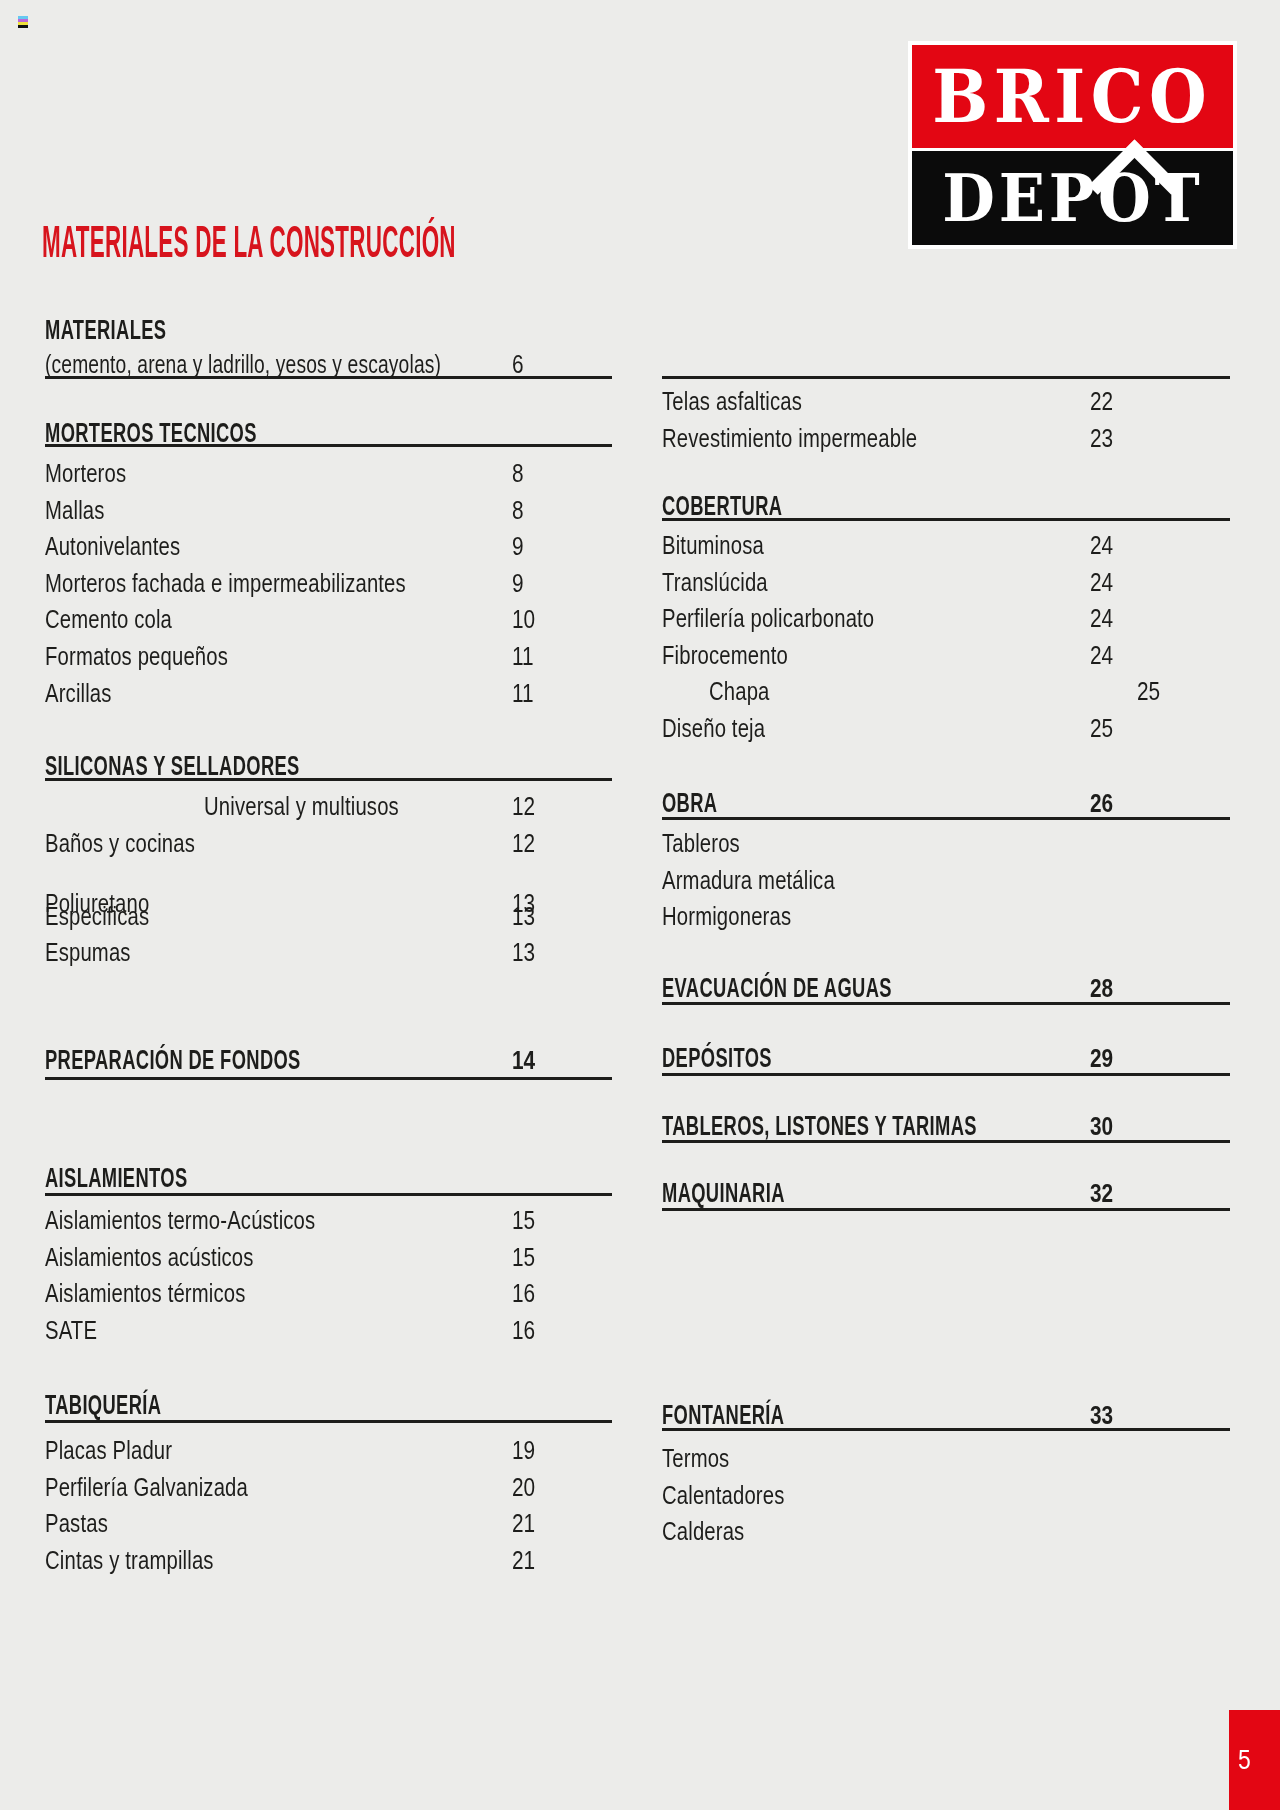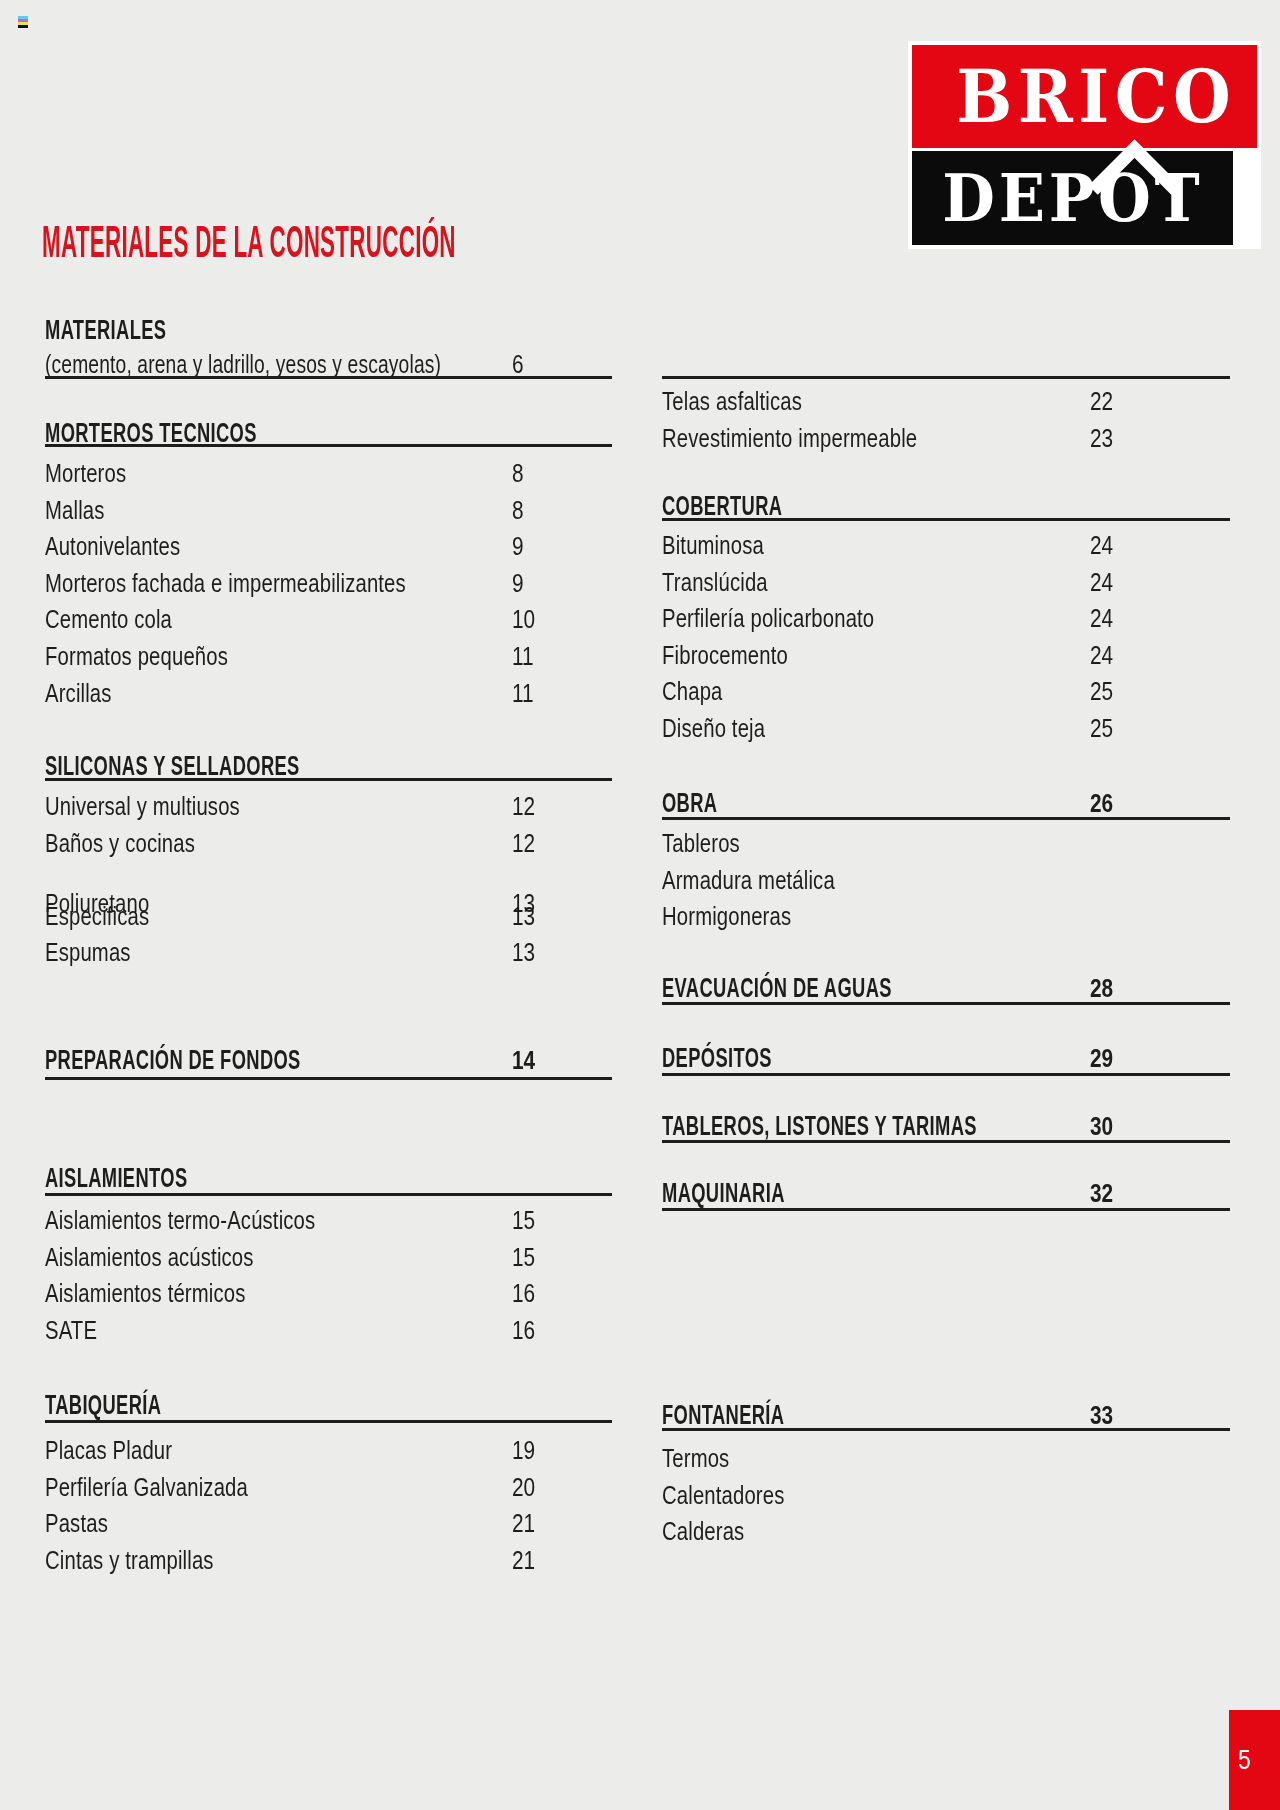--- a/index.html
+++ b/index.html
@@ -9,21 +9,21 @@
     background:var(--bg,#ECECEA); overflow:hidden; color:var(--ink,#1D1D1B);
   }
 
   
   .regmark{position:absolute; left:18px; top:16px; width:10px; height:12px;}
   .regmark div{width:10px; height:3px;}
 
   
   .logo{position:absolute; left:908px; top:41px; border:4px solid #fff; background:#fff;}
   .logo-red{position:relative; width:321px; height:103px; background:var(--red,#E30613);
-    display:flex; align-items:center; justify-content:center;padding-left:24px;}
+    display:flex; align-items:center; justify-content:center;}
   .logo-gap{width:321px; height:3px; background:#fff;}
   .logo-black{position:relative; width:321px; height:94px; background:#0b0b0b;
     display:flex; align-items:center; justify-content:center;}
   .logo-word{font-family:"DejaVu Serif", serif; font-weight:bold; color:#fff; white-space:nowrap;}
   .logo-red .logo-word{font-size:72px; line-height:103px; letter-spacing:6px; transform:scaleX(0.92);}
   .logo-black .logo-word{font-size:66px; line-height:94px; letter-spacing:4px; transform:scaleX(0.92);}
   .roof{position:absolute; left:190px; top:108px; width:52px; height:52px;
     border-top:13px solid #fff; border-left:13px solid #fff;
     transform:rotate(45deg); z-index:3;}
 
@@ -98,21 +98,21 @@
       <div class="secline" style="top: 444px;"></div>
       <div class="toc-row" style="top: 458px;"><span class="lt">Morteros</span><span class="num" style="left: 467px;">8</span></div>
       <div class="toc-row" style="top: 494.6px;"><span class="lt">Mallas</span><span class="num" style="left: 467px;">8</span></div>
       <div class="toc-row" style="top: 531.2px;"><span class="lt">Autonivelantes</span><span class="num" style="left: 467px;">9</span></div>
       <div class="toc-row" style="top: 567.8px;"><span class="lt">Morteros fachada e impermeabilizantes</span><span class="num" style="left: 467px;">9</span></div>
       <div class="toc-row" style="top: 604.4px;"><span class="lt">Cemento cola</span><span class="num" style="left: 467px;">10</span></div>
       <div class="toc-row" style="top: 641px;"><span class="lt">Formatos pequeños</span><span class="num" style="left: 467px;">11</span></div>
       <div class="toc-row" style="top: 677.6px;"><span class="lt">Arcillas</span><span class="num" style="left: 467px;">11</span></div>
       <div class="toc-heading" style="top: 751px;"><span class="ht">SILICONAS Y SELLADORES</span></div>
       <div class="secline" style="top: 778px;"></div>
-      <div class="toc-row" style="top: 791px;"><span class="lt">Universal y multiusos</span><span class="num" style="left: 467px;">12</span></div>
+      <div class="toc-row" style="top: 791px; text-align: center;"><span class="lt">Universal y multiusos</span><span class="num" style="left: 467px;">12</span></div>
       <div class="toc-row" style="top: 827.6px;"><span class="lt">Baños y cocinas</span><span class="num" style="left: 467px;">12</span></div>
       <div class="toc-row" style="top: 864.2px; margin-top: 24px;"><span class="lt">Poliuretano</span><span class="num" style="left: 467px;">13</span></div>
       <div class="toc-row" style="top: 900.8px;"><span class="lt">Especificas</span><span class="num" style="left: 467px;">13</span></div>
       <div class="toc-row" style="top: 937.4px;"><span class="lt">Espumas</span><span class="num" style="left: 467px;">13</span></div>
       <div class="toc-heading" style="top: 1045px;"><span class="ht">PREPARACIÓN DE FONDOS</span><span class="num" style="left: 467px;">14</span></div>
       <div class="secline" style="top: 1077px;"></div>
       <div class="toc-heading" style="top: 1163px;"><span class="ht">AISLAMIENTOS</span></div>
       <div class="secline" style="top: 1193px;"></div>
       <div class="toc-row" style="top: 1205px;"><span class="lt">Aislamientos termo-Acústicos</span><span class="num" style="left: 467px;">15</span></div>
       <div class="toc-row" style="top: 1241.6px;"><span class="lt">Aislamientos acústicos</span><span class="num" style="left: 467px;">15</span></div>
@@ -128,21 +128,21 @@
   <div class="toc-col right">
       <div class="secline" style="top: 376px;"></div>
       <div class="toc-row" style="top: 386px;"><span class="lt">Telas asfalticas</span><span class="num" style="left: 428px;">22</span></div>
       <div class="toc-row" style="top: 422.6px;"><span class="lt">Revestimiento impermeable</span><span class="num" style="left: 428px;">23</span></div>
       <div class="toc-heading" style="top: 491px;"><span class="ht">COBERTURA</span></div>
       <div class="secline" style="top: 518px;"></div>
       <div class="toc-row" style="top: 530px;"><span class="lt">Bituminosa</span><span class="num" style="left: 428px;">24</span></div>
       <div class="toc-row" style="top: 566.6px;"><span class="lt">Translúcida</span><span class="num" style="left: 428px;">24</span></div>
       <div class="toc-row" style="top: 603.2px;"><span class="lt">Perfilería policarbonato</span><span class="num" style="left: 428px;">24</span></div>
       <div class="toc-row" style="top: 639.8px;"><span class="lt">Fibrocemento</span><span class="num" style="left: 428px;">24</span></div>
-      <div class="toc-row" style="top: 676.4px;"><span class="lt">Chapa</span><span class="num" style="left: 428px;">25</span></div>
+      <div class="toc-row" style="top: 676.4px; margin-left: 47px;"><span class="lt">Chapa</span><span class="num" style="left: 428px;">25</span></div>
       <div class="toc-row" style="top: 713px;"><span class="lt">Diseño teja</span><span class="num" style="left: 428px;">25</span></div>
       <div class="toc-heading" style="top: 788px;"><span class="ht">OBRA</span><span class="num" style="left: 428px;">26</span></div>
       <div class="secline" style="top: 817px;"></div>
       <div class="toc-row" style="top: 828px;"><span class="lt">Tableros</span></div>
       <div class="toc-row" style="top: 864.6px;"><span class="lt">Armadura metálica</span></div>
       <div class="toc-row" style="top: 901.2px;"><span class="lt">Hormigoneras</span></div>
       <div class="toc-heading" style="top: 973px;"><span class="ht">EVACUACIÓN DE AGUAS</span><span class="num" style="left: 428px;">28</span></div>
       <div class="secline" style="top: 1002px;"></div>
       <div class="toc-heading" style="top: 1043px;"><span class="ht">DEPÓSITOS</span><span class="num" style="left: 428px;">29</span></div>
       <div class="secline" style="top: 1073px;"></div>

